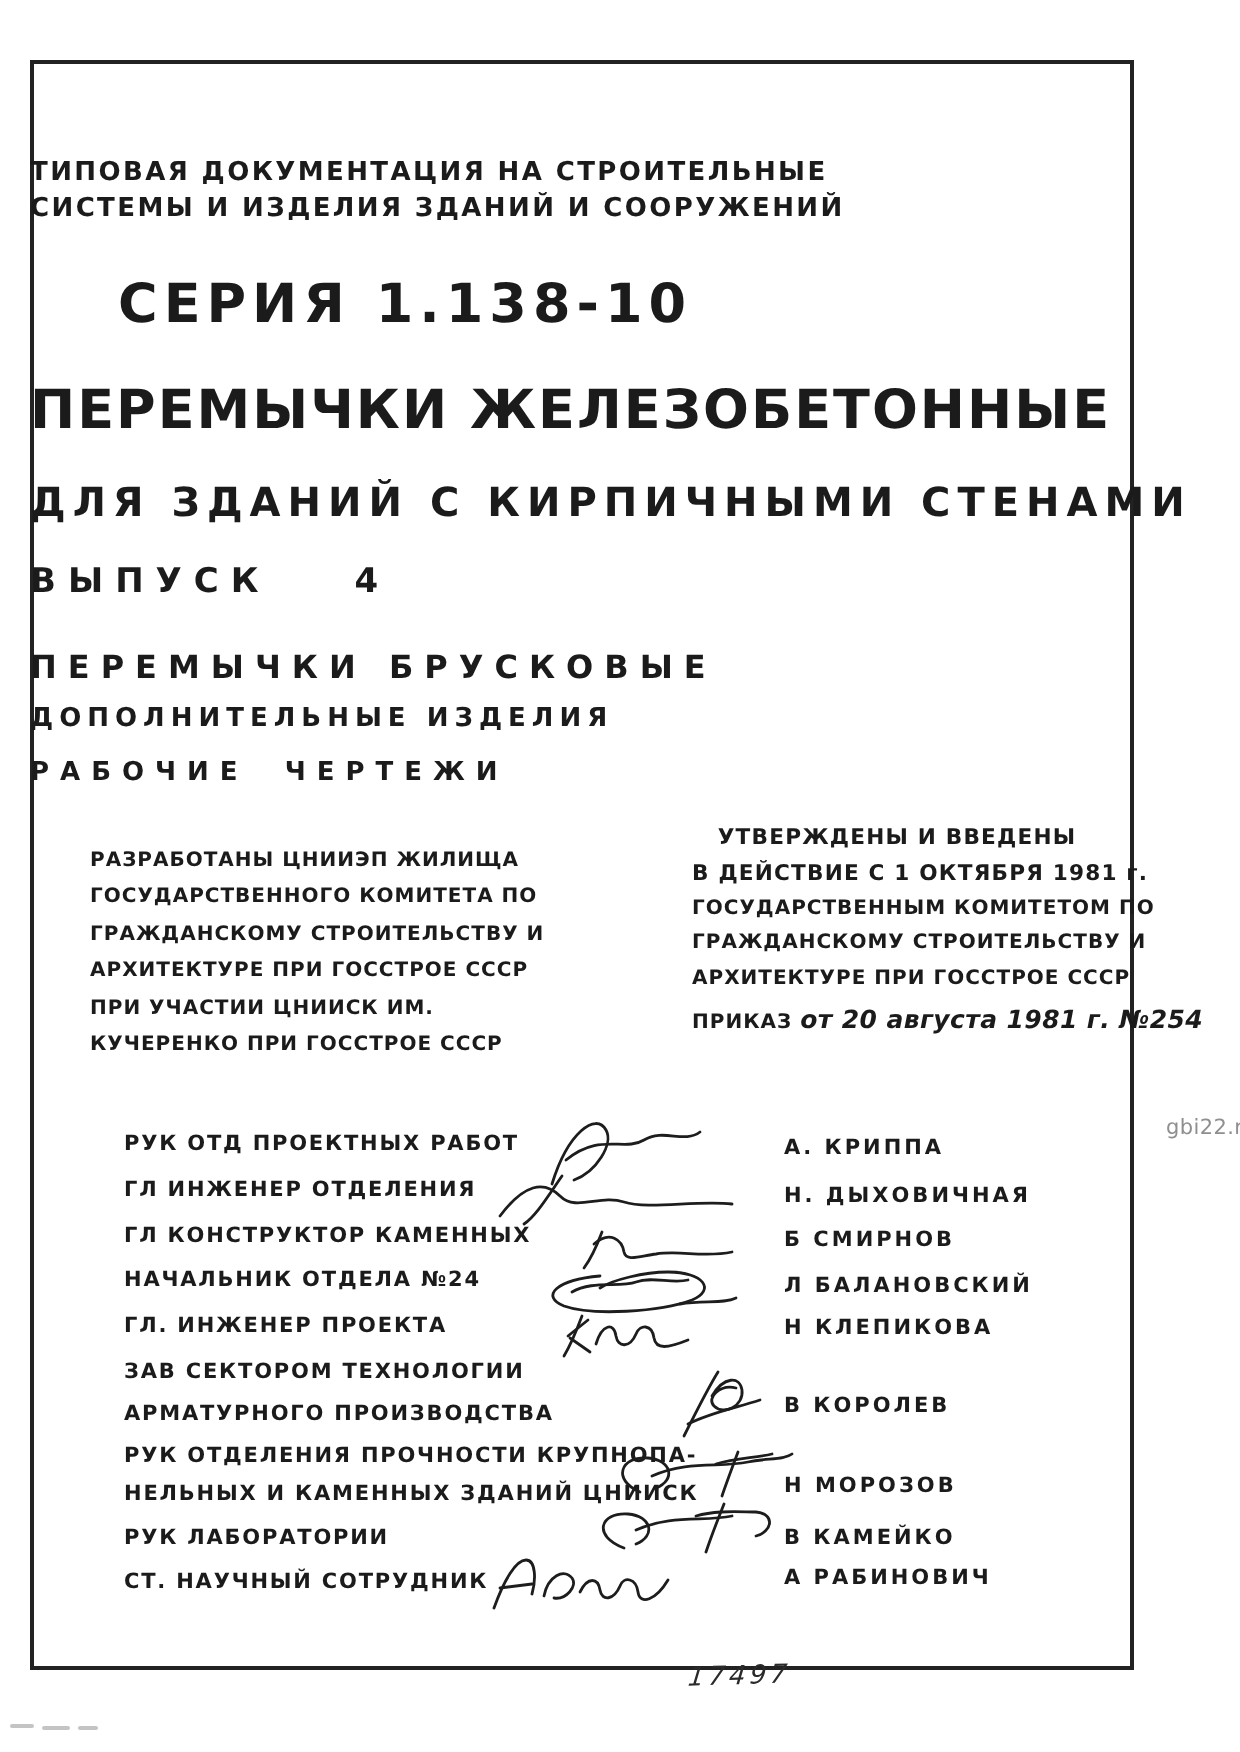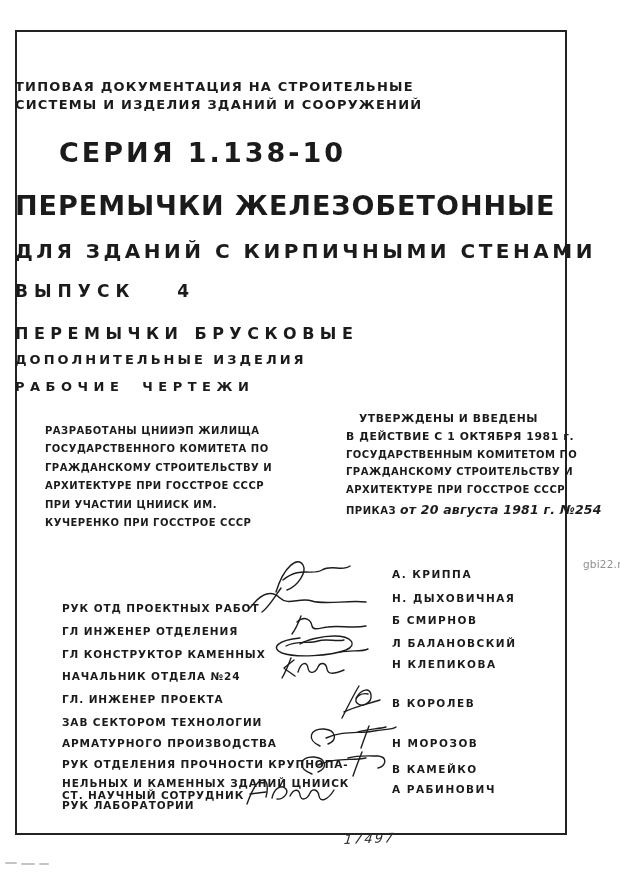--- a/index.html
+++ b/index.html
@@ -20,21 +20,21 @@
   .title-sub{font-size:20px;font-weight:700;letter-spacing:3.5px;}
   .issue{font-size:17px;font-weight:700;letter-spacing:6px;word-spacing:30px;}
   .sect{font-size:16px;font-weight:700;letter-spacing:5.5px;}
   .sect-sub{font-size:13px;font-weight:700;letter-spacing:3px;}
   .doctype{font-size:13px;font-weight:700;letter-spacing:5.5px;word-spacing:8px;}
   .blk{font-size:10px;font-weight:700;letter-spacing:0.5px;line-height:18.4px;}
   .blk div{white-space:nowrap;}
   .blk .hv{font-size:10.8px;letter-spacing:0.6px;}
   .order{font-size:10px;font-weight:700;letter-spacing:0.5px;}
   .order .hand{font-size:12.5px;font-style:italic;letter-spacing:0.2px;}
-  .role{position:absolute;left:62px;font-size:10.5px;font-weight:700;letter-spacing:0.9px;white-space:nowrap;margin-top:36px;}
+  .role{position:absolute;left:62px;font-size:10.5px;font-weight:700;letter-spacing:0.9px;white-space:nowrap;}
   .name{position:absolute;left:392px;font-size:10.5px;font-weight:700;letter-spacing:1.5px;white-space:nowrap;}
   .docnum{
     position:absolute;left:344px;top:831px;font-size:13px;font-style:italic;
     letter-spacing:2px;transform:rotate(-2deg) skewX(-8deg);color:#2a2a2a;
   }
   .watermark{position:absolute;left:583px;top:558px;font-size:10.5px;color:#8f8f8f;letter-spacing:0.2px;}
   svg.sigs{position:absolute;left:0;top:0;pointer-events:none;}
 </style>
 </head>
 <body>
@@ -78,21 +78,21 @@
   <div class="role" style="top:566px">РУК ОТД ПРОЕКТНЫХ РАБОТ</div>
   <div class="role" style="top:589px">ГЛ ИНЖЕНЕР ОТДЕЛЕНИЯ</div>
   <div class="role" style="top:612px">ГЛ КОНСТРУКТОР КАМЕННЫХ</div>
   <div class="role" style="top:634px">НАЧАЛЬНИК ОТДЕЛА №24</div>
   <div class="role" style="top:657px">ГЛ. ИНЖЕНЕР ПРОЕКТА</div>
   <div class="role" style="top:680px">ЗАВ СЕКТОРОМ ТЕХНОЛОГИИ</div>
   <div class="role" style="top:701px">АРМАТУРНОГО ПРОИЗВОДСТВА</div>
   <div class="role" style="top:722px">РУК ОТДЕЛЕНИЯ ПРОЧНОСТИ КРУПНОПА-</div>
   <div class="role" style="top:741px">НЕЛЬНЫХ И КАМЕННЫХ ЗДАНИЙ ЦНИИСК</div>
   <div class="role" style="top:763px">РУК ЛАБОРАТОРИИ</div>
-  <div class="role" style="top:753px">СТ. НАУЧНЫЙ СОТРУДНИК</div>
+  <div class="role" style="top:785px">СТ. НАУЧНЫЙ СОТРУДНИК</div>
 
   <div class="name" style="top:568px">А. КРИППА</div>
   <div class="name" style="top:592px">Н. ДЫХОВИЧНАЯ</div>
   <div class="name" style="top:614px">Б СМИРНОВ</div>
   <div class="name" style="top:637px">Л БАЛАНОВСКИЙ</div>
   <div class="name" style="top:658px">Н КЛЕПИКОВА</div>
   <div class="name" style="top:697px">В КОРОЛЕВ</div>
   <div class="name" style="top:737px">Н МОРОЗОВ</div>
   <div class="name" style="top:763px">В КАМЕЙКО</div>
   <div class="name" style="top:783px">А РАБИНОВИЧ</div>

